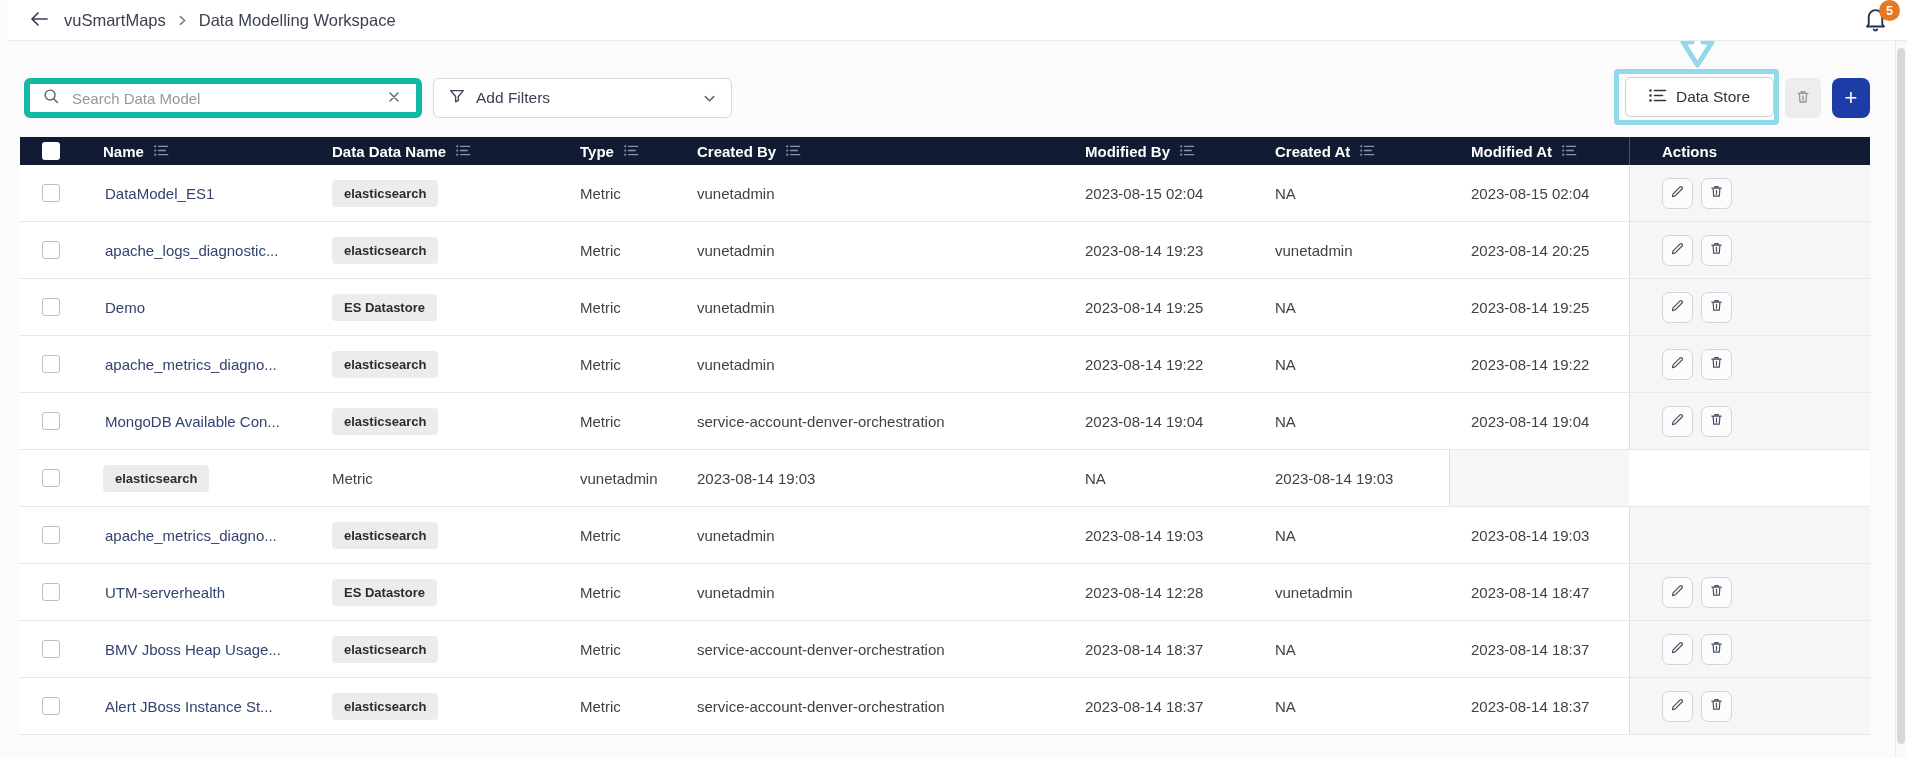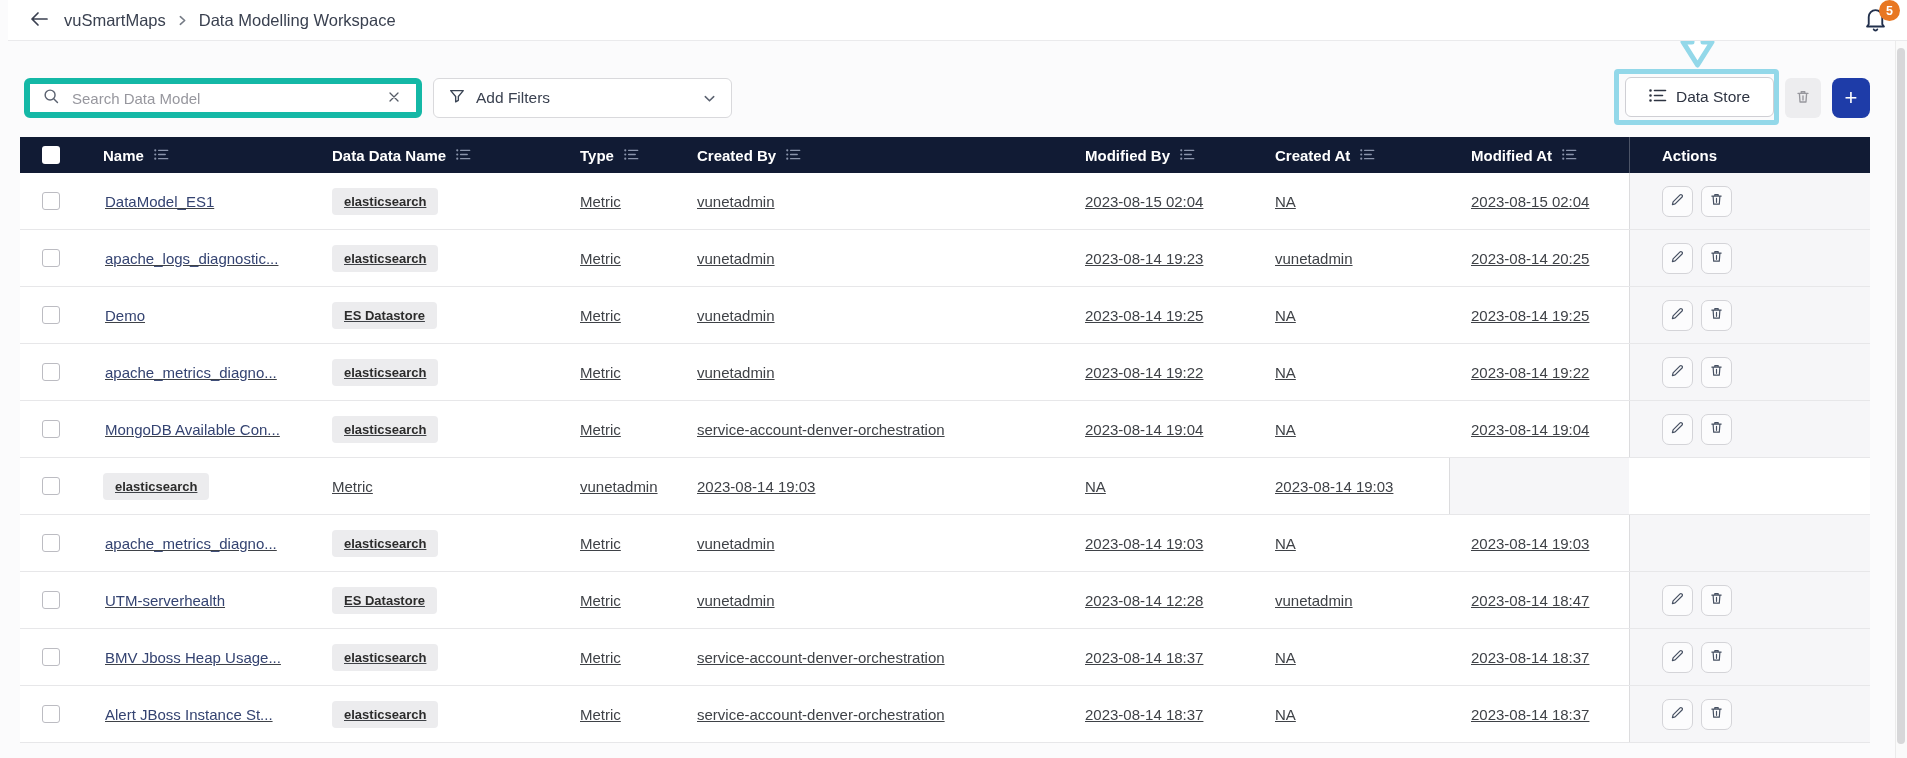--- a/index.html
+++ b/index.html
@@ -42,28 +42,28 @@
     cursor:pointer;font-family:inherit;}
   .trash-toolbar-btn{position:absolute;left:1785px;top:78px;width:36px;height:40px;background:#ededef;
     border:none;border-radius:6px;display:flex;align-items:center;justify-content:center;color:#97979d;cursor:pointer;}
   .plus-btn{position:absolute;left:1832px;top:78px;width:38px;height:40px;background:var(--accent-blue);
     border:none;border-radius:8px;color:#fff;font-size:22px;line-height:1;cursor:pointer;
     display:flex;align-items:center;justify-content:center;font-family:inherit;}
 
   
   .table{position:absolute;left:20px;top:137px;width:1850px;}
   .trow{display:grid;grid-template-columns:61px 229px 248px 117px 388px 190px 196px 180px 1fr;align-items:stretch;}
-  .thead{height:36px;background:var(--header-bg);color:#fff;}
+  .thead{height:28px;background:var(--header-bg);color:#fff;}
   .hcell{display:flex;align-items:center;gap:10px;padding-left:22px;font-size:15px;font-weight:700;cursor:pointer;}
   .hcell .hfilter{color:#8a94ab;flex:none;}
   .cb-hcell{display:flex;align-items:center;justify-content:center;padding:0;}
   .hcheckbox{width:18px;height:18px;background:#fff;border-radius:3px;cursor:pointer;}
   .actions-h{border-left:1px solid rgba(255,255,255,0.25);padding-left:32px;cursor:default;}
 
-  .row{height:57px;background:#fff;border-bottom:1px solid #e7e7e9;font-size:15px;color:#3f4247;text-decoration:underline;}
+  .row{height:57px;background:#fff;border-bottom:1px solid #e7e7e9;font-size:15px;color:#3f4247;}
   .cell{display:flex;align-items:center;padding-left:22px;overflow:hidden;white-space:nowrap;}
   .cb-cell{padding:0;justify-content:center;}
   .checkbox{width:18px;height:18px;border:1.5px solid #bcbcc2;border-radius:3px;background:#fff;cursor:pointer;}
   .name-cell{padding-left:24px;}
   .name-link{color:var(--link);cursor:pointer;}
   .chip{display:inline-block;padding:6px 12px;background:#ececee;border-radius:4px;
     font-size:13px;font-weight:700;color:#2c2c2c;}
   .actions-cell{gap:8px;padding-left:32px;background:#f6f6f8;border-left:1px solid #dcdcde;}
   .action-btn{width:31px;height:31px;border:1px solid #d4d4d8;border-radius:7px;background:#fcfcfd;
     display:flex;align-items:center;justify-content:center;color:#465062;cursor:pointer;padding:0;}

